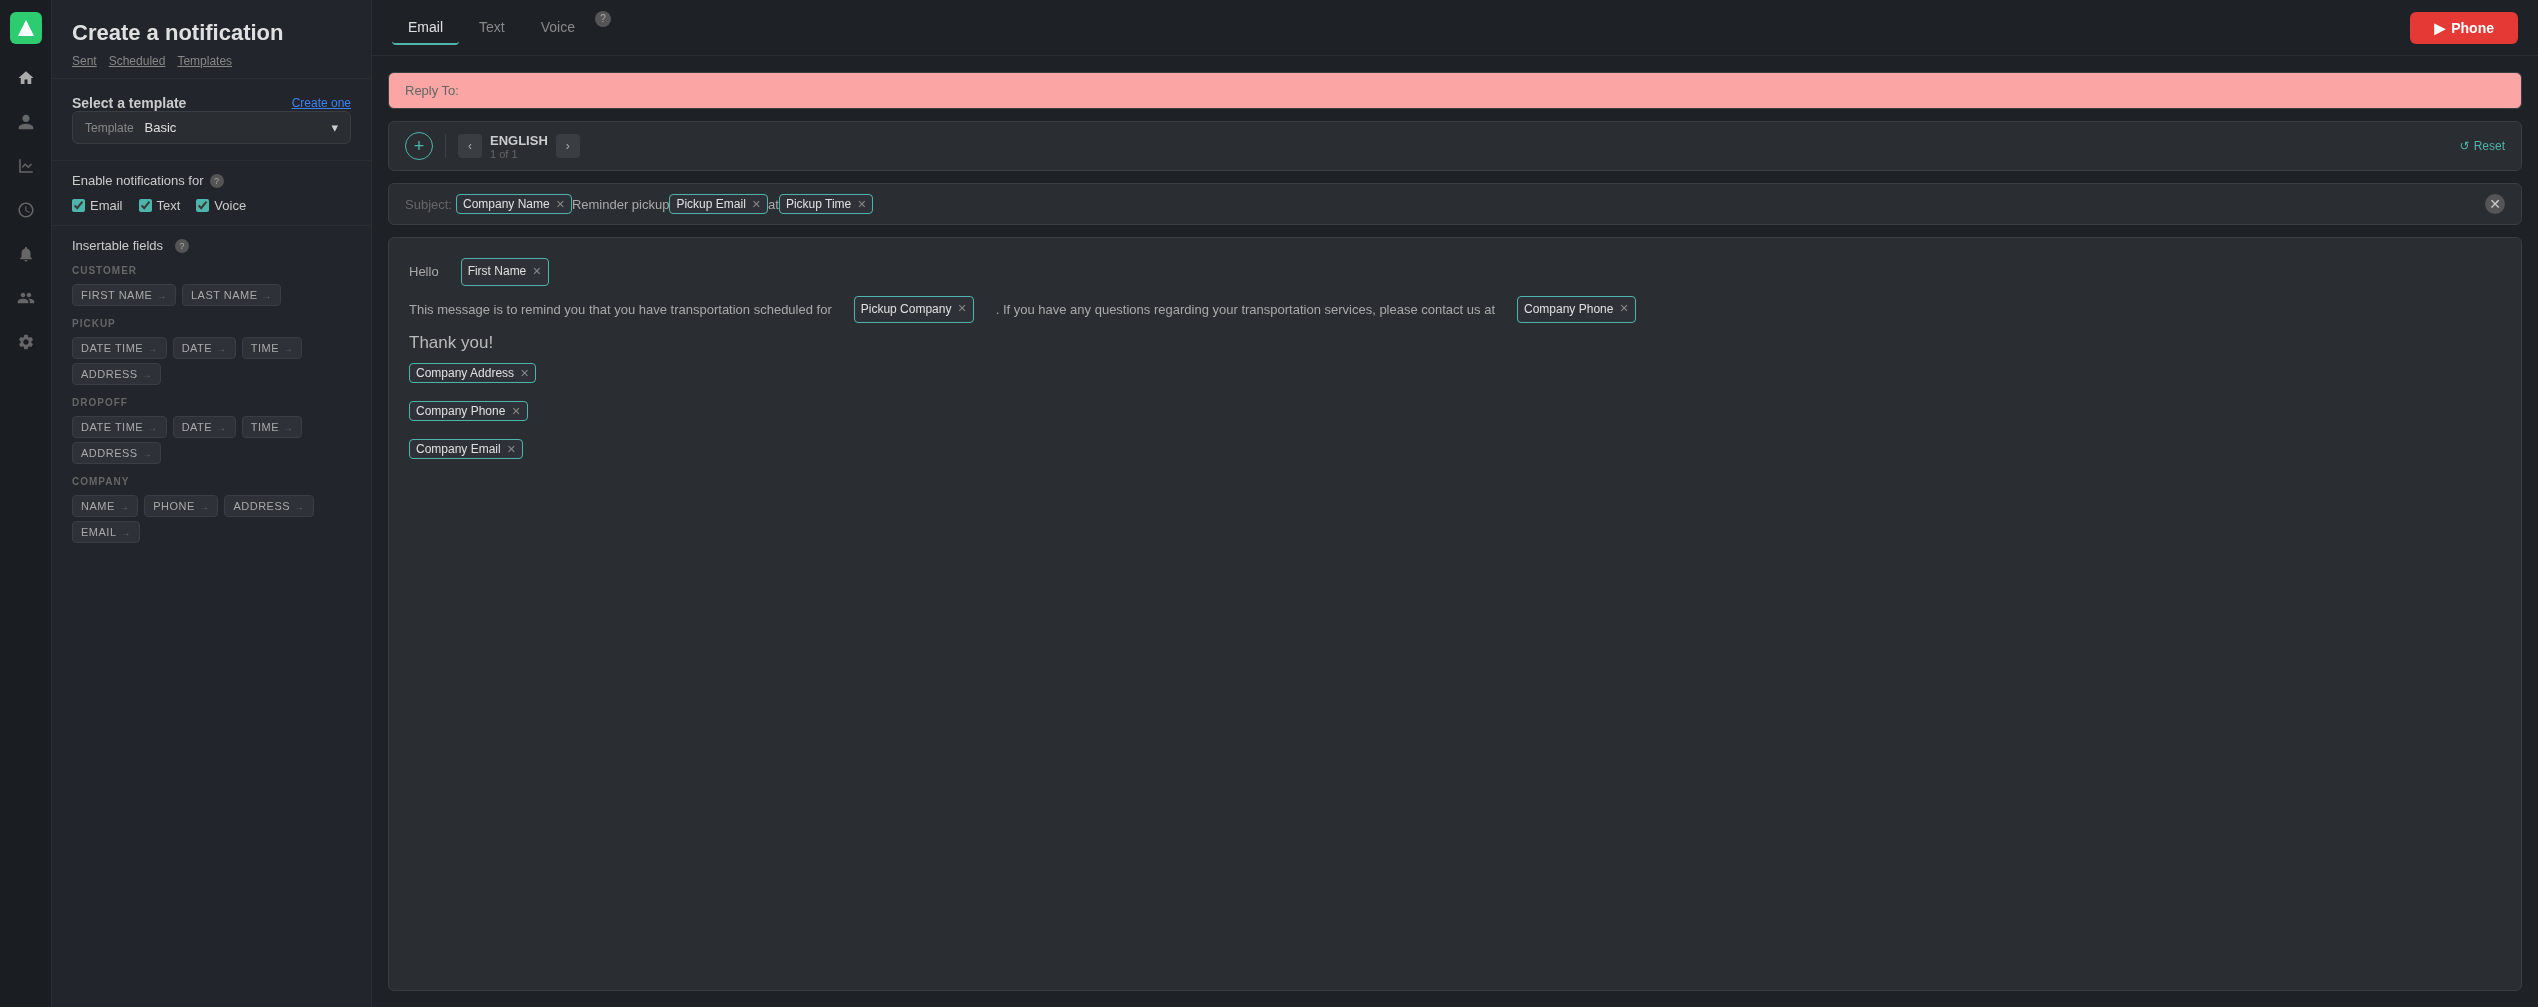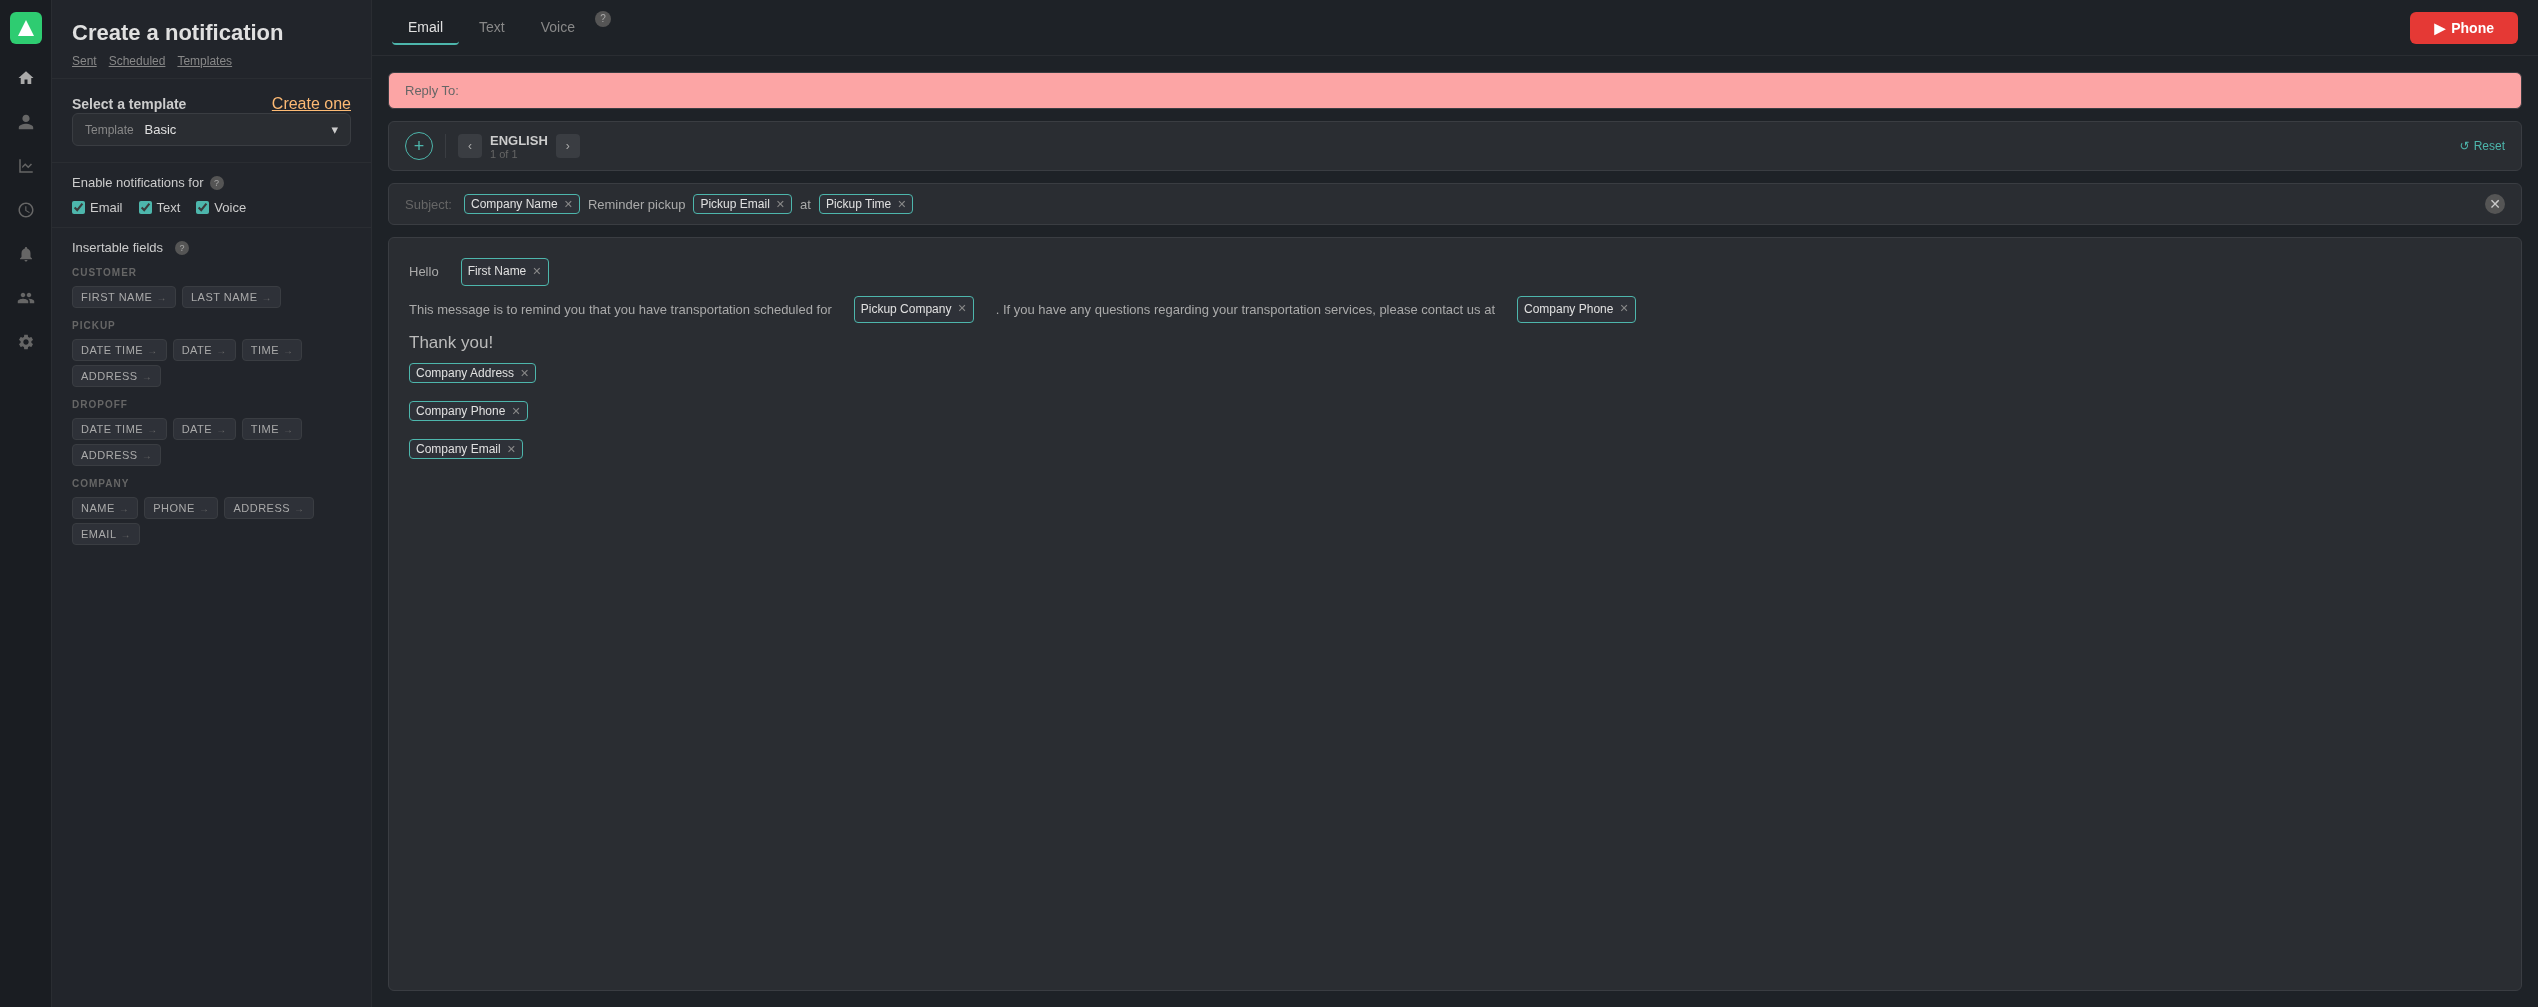--- a/index.html
+++ b/index.html
@@ -76,22 +76,22 @@
       padding: 16px 20px;
     }
     .sidebar-section-title {
       font-size: 14px;
       font-weight: 600;
       color: #ccc;
       display: flex; align-items: center; gap: 5px;
     }
     .sidebar-section-title .create-link {
       margin-left: auto;
-      font-size: 16px;
-      color: #fdba74;
+      font-size: 12px;
+      color: #3b82f6;
       text-decoration: underline;
       cursor: pointer;
       font-weight: 400;
     }
 
     .template-select {
       background: #2a2d32;
       border: 1px solid #3a3d42;
       border-radius: 6px;
       padding: 8px 12px;
@@ -283,21 +283,21 @@
       font-size: 12px;
       cursor: pointer;
       display: flex; align-items: center; gap: 4px;
     }
 
     .subject-bar {
       background: #2a2d32;
       border: 1px solid #3a3d42;
       border-radius: 6px;
       padding: 10px 16px;
-      display: flex; align-items: center; gap: 8px;
+      display: flex; align-items: center; 
       flex-wrap: wrap;
     }
     .subject-label {
       font-size: 13px;
       color: #666;
       margin-right: 4px;
     }
     .clear-all-btn {
       margin-left: auto;
       width: 20px; height: 20px;

